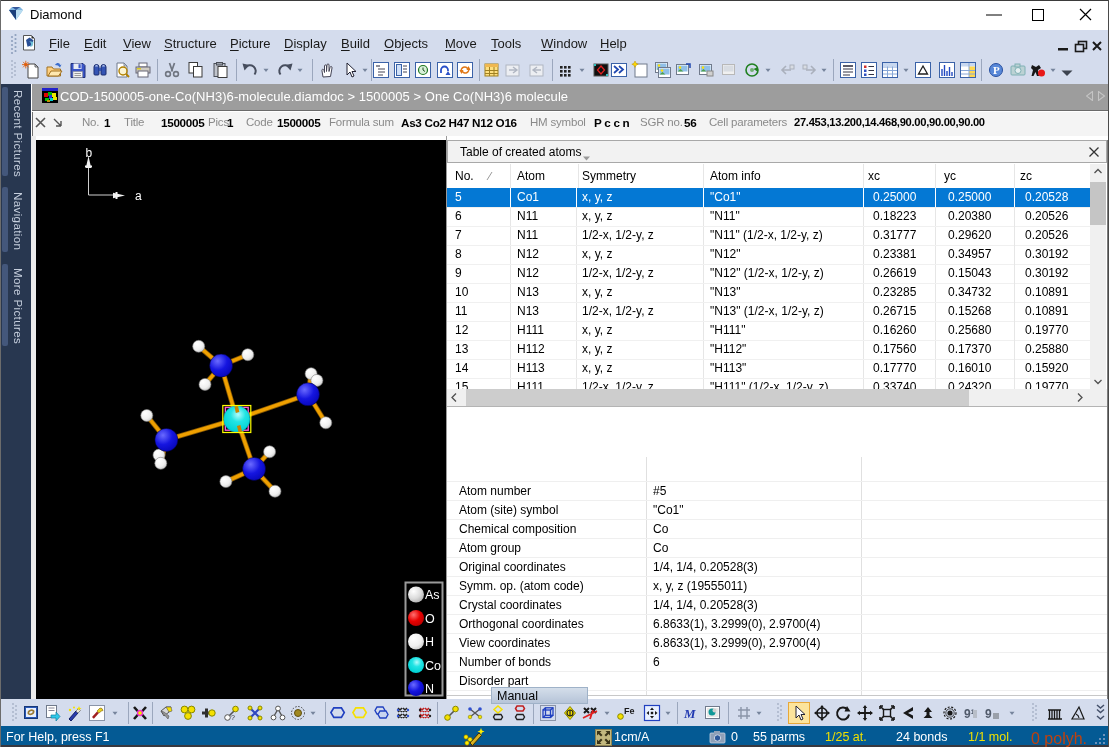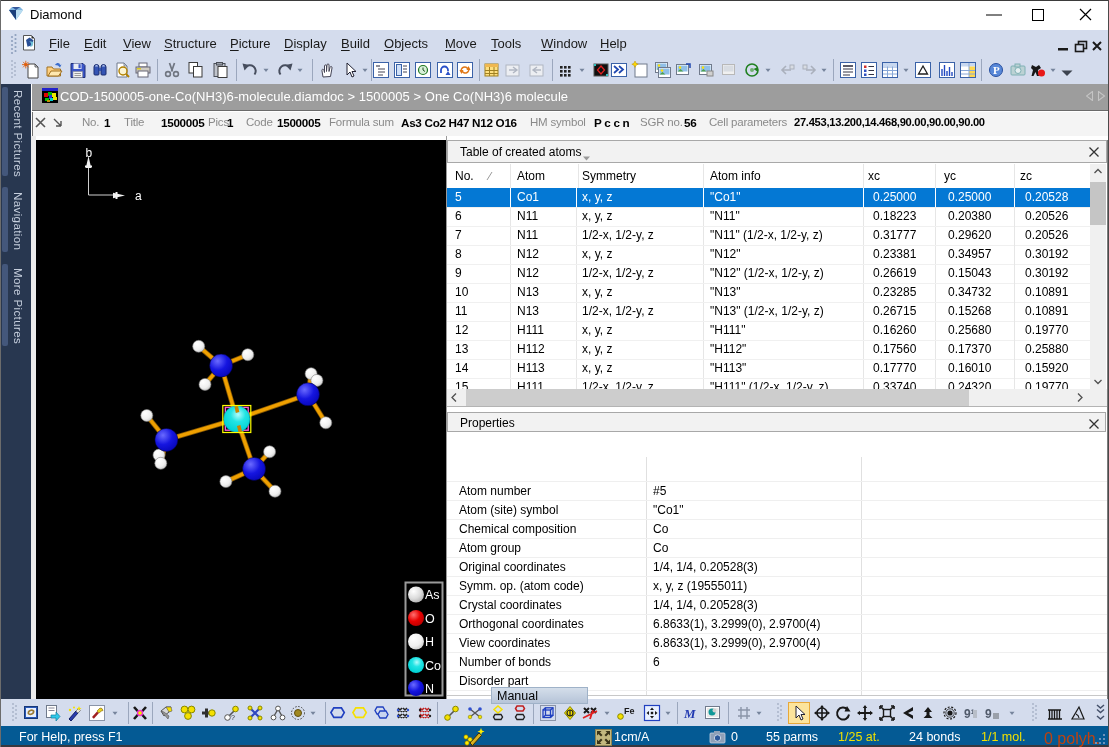--- a/index.html
+++ b/index.html
@@ -46,21 +46,21 @@
 .colline { position:absolute; top:0; width:1px; background:#e6e6e6; }
 
 
 .sb { position:absolute; background:#f0f0f0; }
 
 
 #bottombar { left:0; top:699px; width:1109px; height:27px; background:#d4dced; }
 
 
 #statusbar { left:0; top:726px; width:1109px; height:21px; background:#045a94; border-bottom:2px solid #38383f; }
-.st { position:absolute; top:3px;margin-left:13px; }
+.st { position:absolute; top:3px; }
 </style>
 </head>
 <body>
 
 <div class="abs" style="left:0;top:0;width:1px;height:747px;background:#6c6c6c;z-index:50"></div>
 <div class="abs" style="left:1108px;top:0;width:1px;height:747px;background:#4a4a4a;z-index:50"></div>
 <div id="titlebar" class="abs"></div>
 <svg class="abs" style="left:8px;top:6px" width="16" height="16" viewBox="0 0 16 16">
   <polygon points="1,4 4,1 12,1 15,4 8,14" fill="#7db4e0"></polygon>
   <polygon points="1,4 8,4 8,14" fill="#1b3f7a"></polygon>
@@ -702,26 +702,20 @@
 </svg>
 
 <div class="sb abs" style="left:447px;top:389px;width:662px;height:17px"></div>
 <svg class="abs" style="left:447px;top:389px" width="662" height="17" viewBox="0 0 662 17">
   <polyline points="9,4.5 5,8.5 9,12.5" fill="none" stroke="#505050" stroke-width="1.3"></polyline>
   <polyline points="631,4.5 635,8.5 631,12.5" fill="none" stroke="#505050" stroke-width="1.3"></polyline>
   <rect x="19" y="0" width="503" height="17" fill="#cdcdcd"></rect>
 </svg>
 
 <div class="abs" style="left:447px;top:406px;width:662px;height:291px;background:#fff;border-top:1px solid #b4b4b4">
-  <div style="position:absolute;left:0;top:5px;width:659px;height:20px;background:#f2f2f2;border:1px solid #a8a8a8">
-    <div style="position:absolute;left:12px;top:3px;font-size:12px;color:#000">Properties</div>
-    <svg style="position:absolute;left:640px;top:5px" width="12" height="12" viewBox="0 0 12 12">
-        <path d="M 1.5 1.5 L 10.5 10.5 M 10.5 1.5 L 1.5 10.5" stroke="#333" stroke-width="1.3"></path>
-      </svg>
-  </div>
 
   <div style="position:absolute;left:199px;top:50px;width:1px;height:238px;background:#e0e0e0"></div>
   <div style="position:absolute;left:414px;top:50px;width:1px;height:238px;background:#e0e0e0"></div>
   <div style="position:absolute;left:0;top:288px;width:662px;height:1px;background:#c8c8c8"></div>
   <div id="props" style="position:absolute;left:0;top:50px;width:662px;height:238px">
   <div style="position:absolute;left:0;top:24px;width:662px;height:1px;background:#efefef"></div>
   <div style="position:absolute;left:0;top:43px;width:662px;height:1px;background:#efefef"></div>
   <div class="td" style="left:12px;top:27px">Atom number</div>
   <div class="td" style="left:206px;top:27px">#5</div>
   <div style="position:absolute;left:0;top:62px;width:662px;height:1px;background:#efefef"></div>

